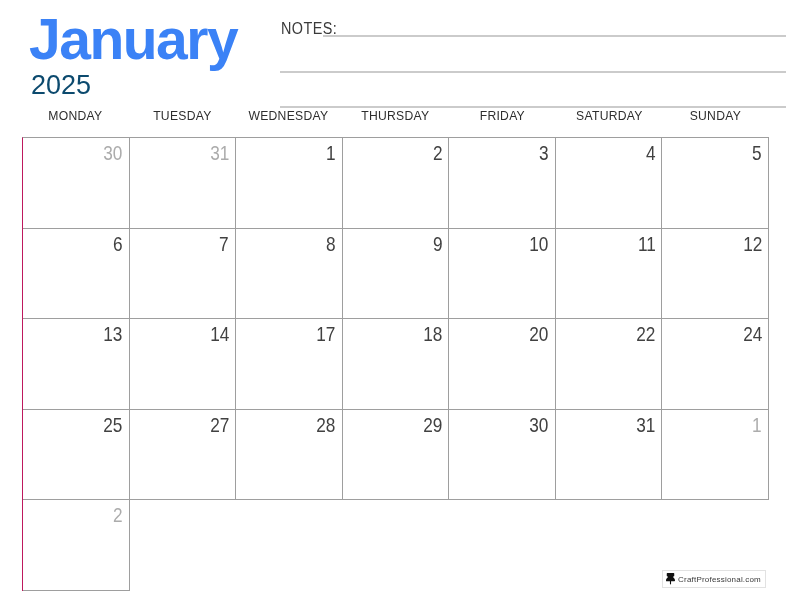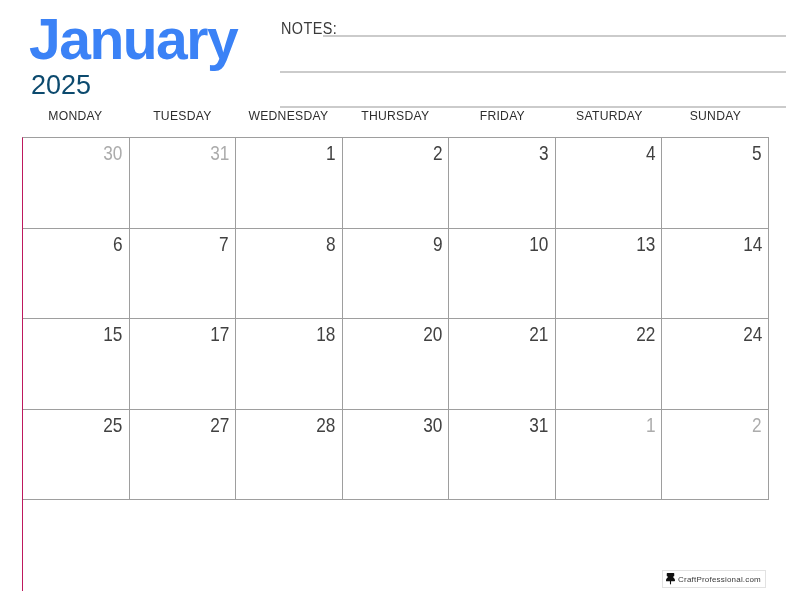--- a/index.html
+++ b/index.html
@@ -146,54 +146,57 @@
       <div class="cell">
         <span class="date-number">8</span>
       </div>
       <div class="cell">
         <span class="date-number">9</span>
       </div>
       <div class="cell">
         <span class="date-number">10</span>
       </div>
       <div class="cell">
+        <span class="date-number">11</span>
+      </div>
+      <div class="cell">
+        <span class="date-number">12</span>
+      </div>
+      <div class="cell">
         <span class="date-number">13</span>
       </div>
       <div class="cell">
         <span class="date-number">14</span>
       </div>
       <div class="cell">
-        <span class="date-number">15</span>
-      </div>
-      <div class="cell">
         <span class="date-number">17</span>
       </div>
       <div class="cell">
         <span class="date-number">18</span>
       </div>
       <div class="cell">
         <span class="date-number">20</span>
       </div>
       <div class="cell">
-        <span class="date-number">21</span>
-      </div>
-      <div class="cell">
         <span class="date-number">22</span>
       </div>
       <div class="cell">
         <span class="date-number">24</span>
       </div>
       <div class="cell">
         <span class="date-number">25</span>
       </div>
       <div class="cell">
         <span class="date-number">27</span>
       </div>
       <div class="cell">
         <span class="date-number">28</span>
+      </div>
+      <div class="cell">
+        <span class="date-number">29</span>
       </div>
       <div class="cell">
         <span class="date-number">30</span>
       </div>
       <div class="cell">
         <span class="date-number">31</span>
       </div>
       <div class="cell muted">
         <span class="date-number">1</span>
       </div>

